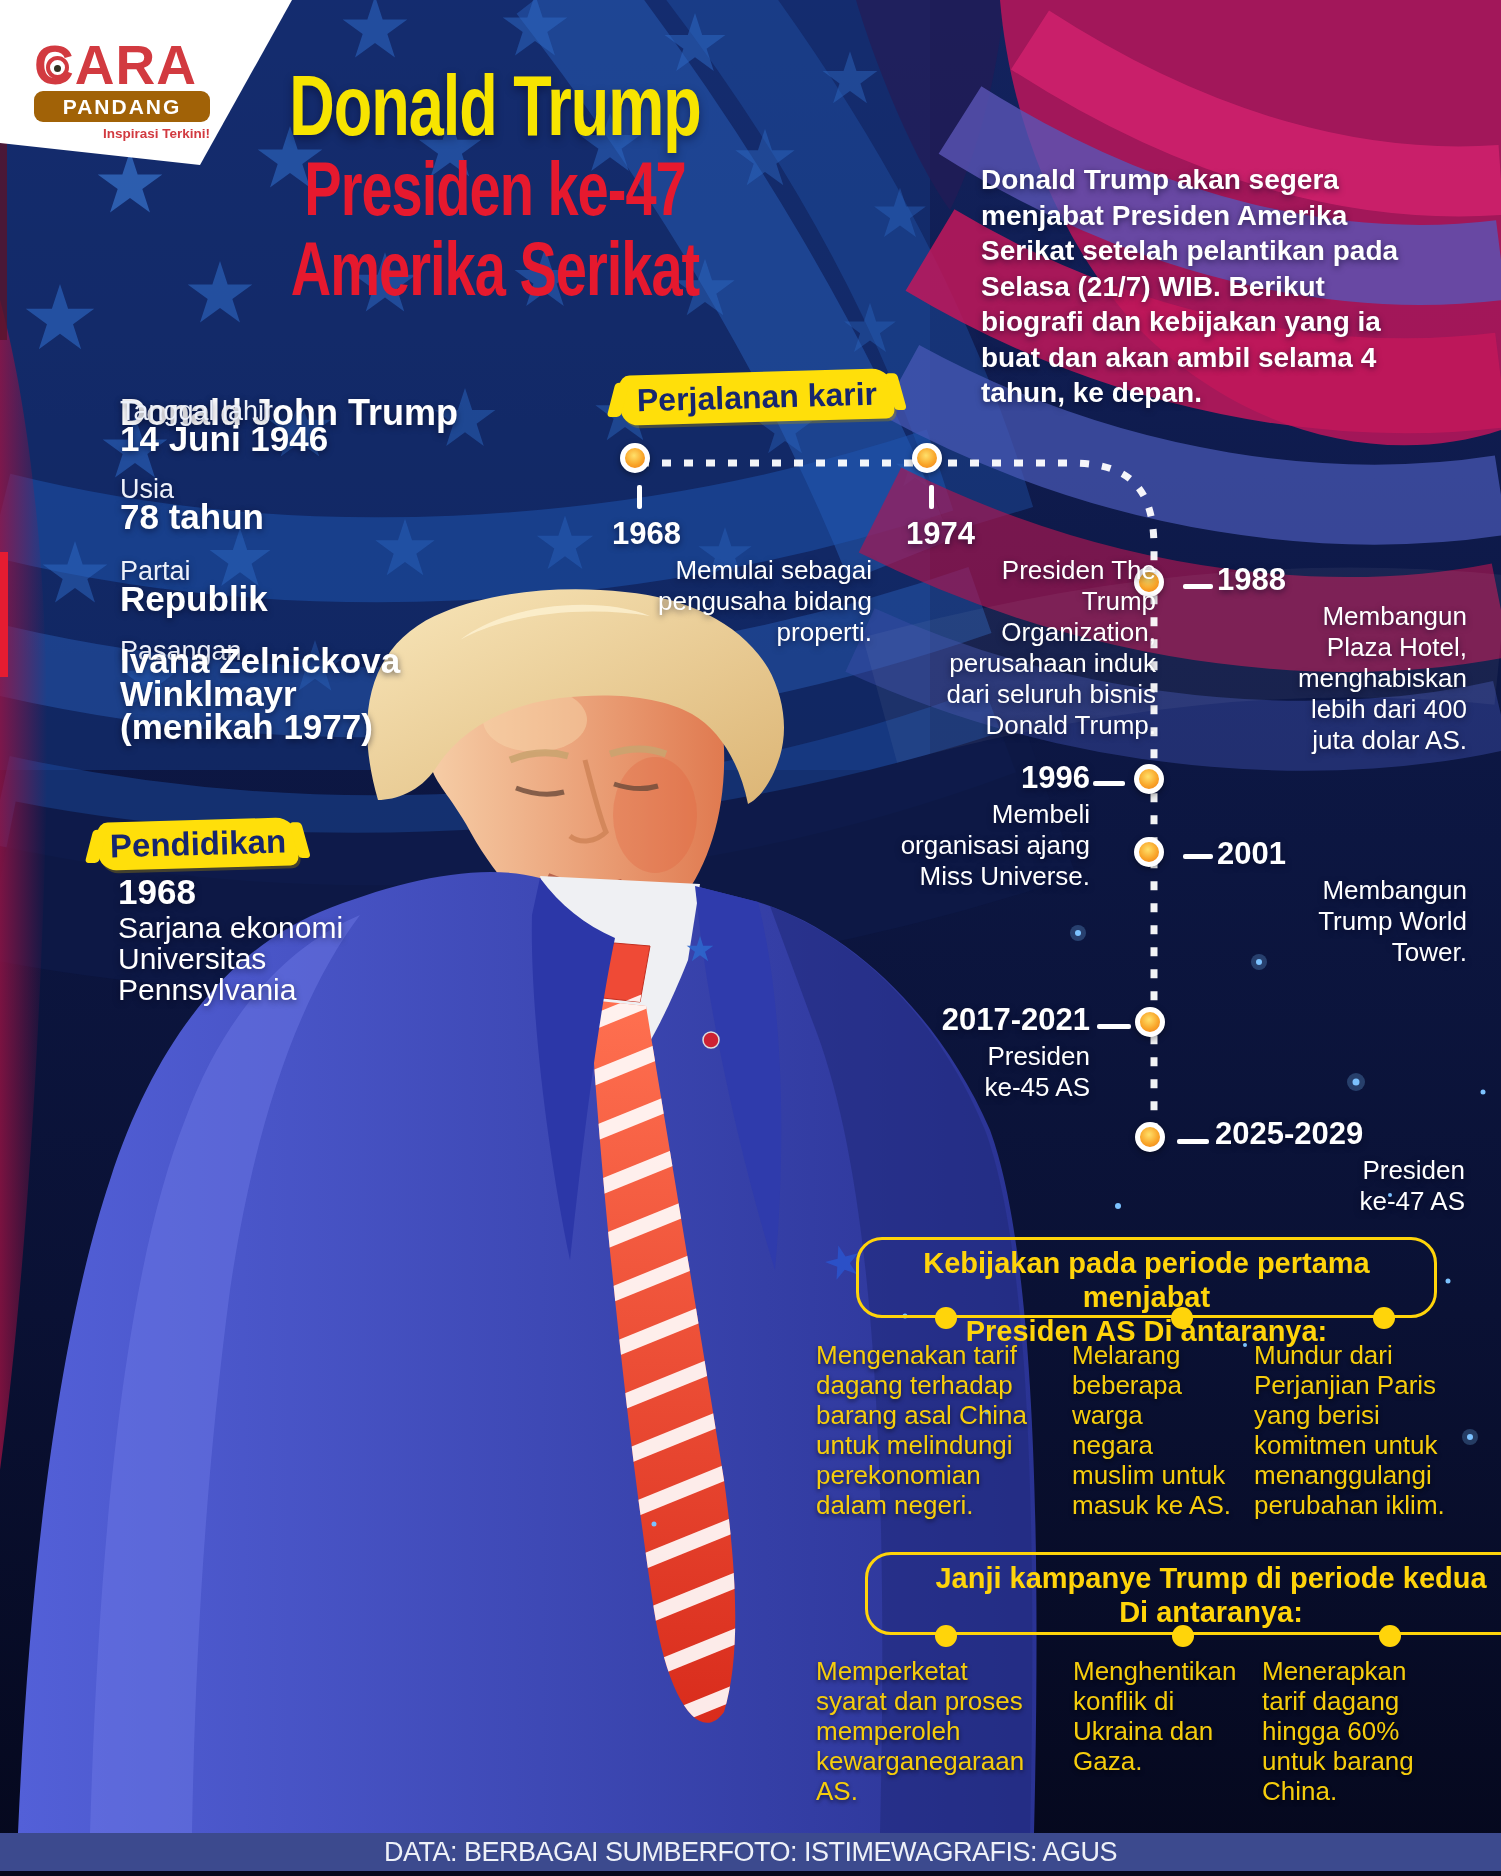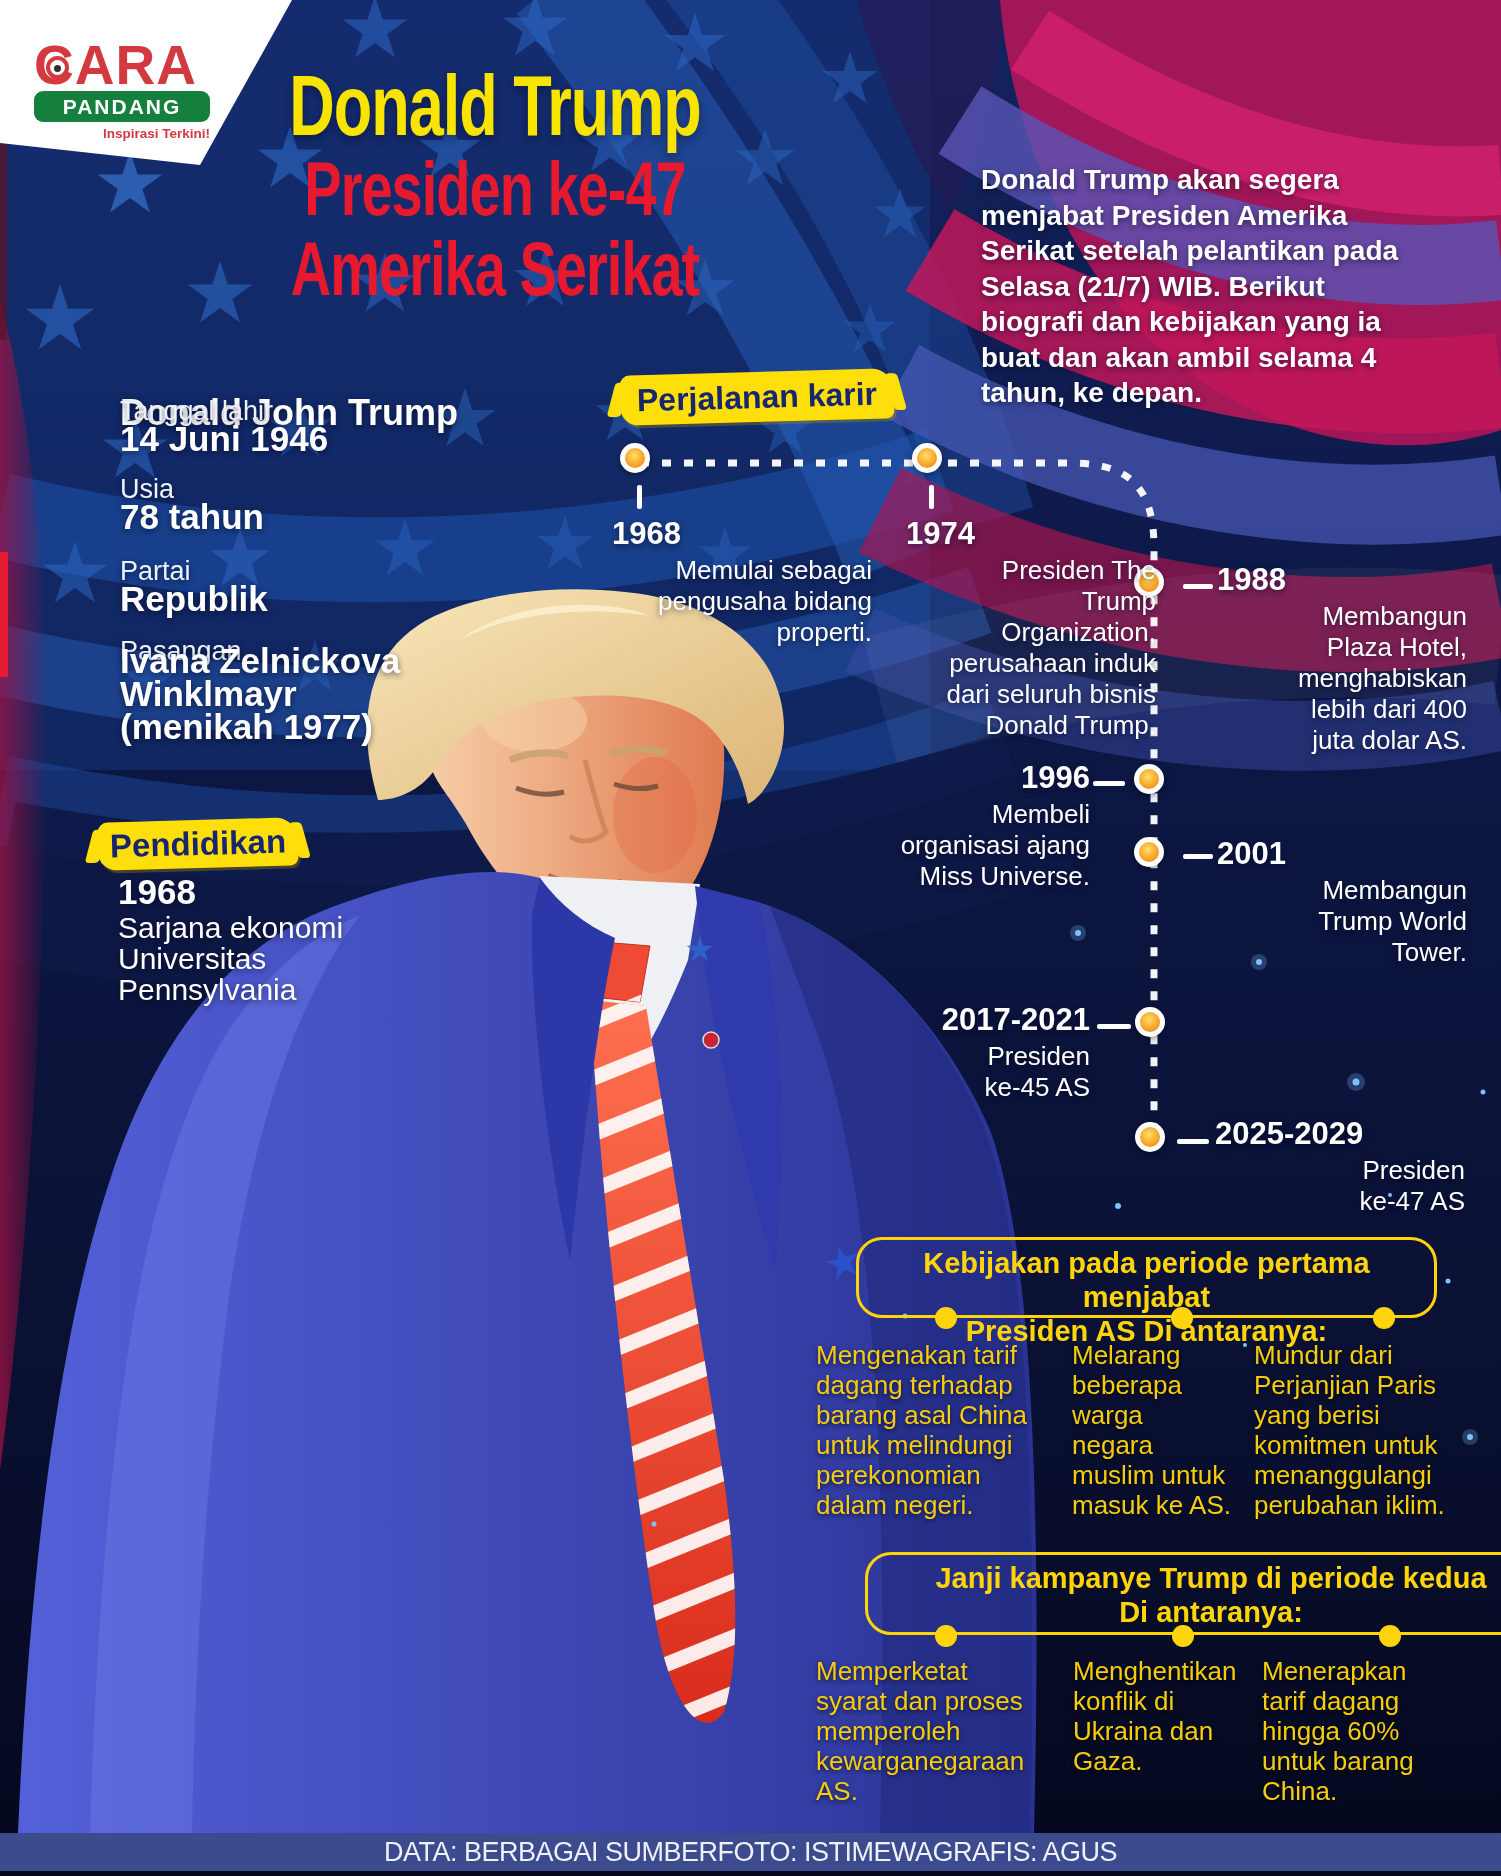--- a/index.html
+++ b/index.html
@@ -13,21 +13,21 @@
 
   
   .wedge { left:0; top:0; width:310px; height:175px; background:#fff;
            clip-path:polygon(0 0, 292px 0, 200px 165px, 0 143px); z-index:6; }
   .logo-cara { left:34px; top:38px; font-size:55px; font-weight:bold; color:#d23a40;
                letter-spacing:1px; z-index:7; line-height:1; }
   .logo-eye { left:46px; top:56px; width:23px; height:23px; background:#fff;
               border:4px solid #d23a40; border-radius:50%; z-index:8; }
   .logo-eye::after { content:""; position:absolute; left:4px; top:5px; width:7px; height:7px;
               background:#332; border-radius:50%; }
-  .logo-pandang { left:34px; top:91px; width:176px; height:31px; background:#15803d;
+  .logo-pandang { left:34px; top:91px; width:176px; height:31px; background:#a16207;
               border-radius:9px; color:#fff; font-weight:bold; font-size:21px;
               letter-spacing:2px; text-align:center; line-height:31px; z-index:7; }
   .logo-tag { left:34px; top:126px; width:176px; text-align:right; font-size:13.5px;
               font-weight:bold; color:#d23a40; z-index:7; }
 
   
   .title-line { left:195px; width:600px; text-align:center; font-weight:bold;
                 letter-spacing:-1px; transform-origin:top center; z-index:5; line-height:1.05; }
   .t1 { top:60px;  font-size:63px; color:#f7e400; transform:scaleY(1.36);
         text-shadow:0 3px 8px rgba(0,0,30,.4); }

